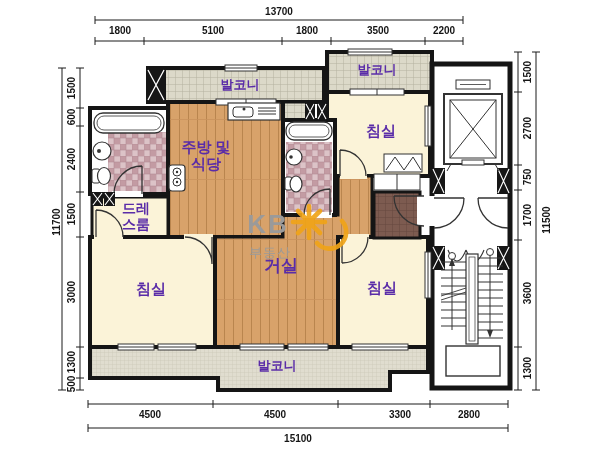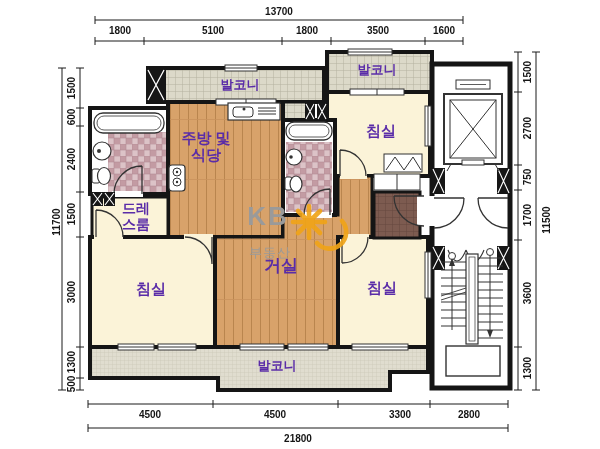--- a/index.html
+++ b/index.html
@@ -8,21 +8,21 @@
   #plan-svg{position:absolute;left:0;top:0;}
   .rlabel{position:absolute;transform:translate(-50%,-50%);color:#5a2ca8;font-weight:bold;
           font-size:15px;line-height:1.15;text-align:center;white-space:nowrap;}
   .rlabel.sm{font-size:13px;}
   .rlabel.xs{font-size:14px;}
   .rlabel.lg{font-size:17px;}
   .dim{position:absolute;transform:translate(-50%,-50%);font-size:10px;color:#151515;
        white-space:nowrap;font-weight:bold;}
   .dim.v{transform:translate(-50%,-50%) rotate(-90deg);}
   .kb-main{position:absolute;transform:translate(-50%,-50%);color:#9a9a9a;font-size:26px;
-           font-weight:bold;letter-spacing:2px;}
+           font-weight:bold;letter-spacing:2px;margin-top:8px;}
   .kb-sub{position:absolute;transform:translate(-50%,-50%);color:#9a9a9a;font-size:13px;
           font-weight:normal;letter-spacing:1px;margin-top:16px;}
 </style>
 </head>
 <body>
 
 <div id="stage">
 
 <svg id="plan-svg" width="600" height="449" viewBox="0 0 600 449">
   <defs>
@@ -291,48 +291,48 @@
     <path d="M80,68V390 M76,68H84 M76,108H84 M76,126H84 M76,192H84 M76,237H84 M76,347H84 M76,378H84 M76,390H84"></path>
     <path d="M62,68V390 M58,68H66 M58,390H66"></path>
     <path d="M518,52V390 M514,52H522 M514,92H522 M514,165H522 M514,190H522 M514,240H522 M514,347H522 M514,390H522"></path>
     <path d="M536,52V390 M532,52H540 M532,390H540"></path>
   </g>
 </svg>
 
 <div class="rlabel sm" style="left:240px;top:85px">발코니</div>
 <div class="rlabel sm" style="left:377px;top:70px">발코니</div>
 <div class="rlabel" style="left:381px;top:131px">침실</div>
-<div class="rlabel" style="left:206px;top:146px">
+<div class="rlabel" style="left:206px;top:155px">
   <div>주방 및</div>
   <div>식당</div>
 </div>
 <div class="rlabel xs" style="left:136px;top:216px">
   <div>드레</div>
   <div>스룸</div>
 </div>
 <div class="rlabel" style="left:151px;top:289px">침실</div>
 <div class="rlabel lg" style="left:281px;top:266px">거실</div>
 <div class="rlabel" style="left:382px;top:288px">침실</div>
 <div class="rlabel sm" style="left:277px;top:366px">발코니</div>
 
 <div class="kb-main" style="left:268px;top:216px">KB</div>
 <div class="kb-sub" style="left:270px;top:237px">부동산</div>
 
 <div class="dim" style="left:279px;top:11px">13700</div>
 <div class="dim" style="left:120px;top:30px">1800</div>
 <div class="dim" style="left:213px;top:30px">5100</div>
 <div class="dim" style="left:307px;top:30px">1800</div>
 <div class="dim" style="left:378px;top:30px">3500</div>
-<div class="dim" style="left:444px;top:30px">1600</div>
+<div class="dim" style="left:444px;top:30px">2200</div>
 
 <div class="dim" style="left:150px;top:414px">4500</div>
 <div class="dim" style="left:275px;top:414px">4500</div>
 <div class="dim" style="left:400px;top:414px">3300</div>
 <div class="dim" style="left:469px;top:414px">2800</div>
-<div class="dim" style="left:298px;top:438px">21800</div>
+<div class="dim" style="left:298px;top:438px">15100</div>
 
 <div class="dim v" style="left:71px;top:88px">1500</div>
 <div class="dim v" style="left:71px;top:117px">600</div>
 <div class="dim v" style="left:71px;top:159px">2400</div>
 <div class="dim v" style="left:71px;top:214px">1500</div>
 <div class="dim v" style="left:71px;top:292px">3000</div>
 <div class="dim v" style="left:71px;top:362px">1300</div>
 <div class="dim v" style="left:71px;top:384px">500</div>
 <div class="dim v" style="left:56px;top:222px">11700</div>
 

